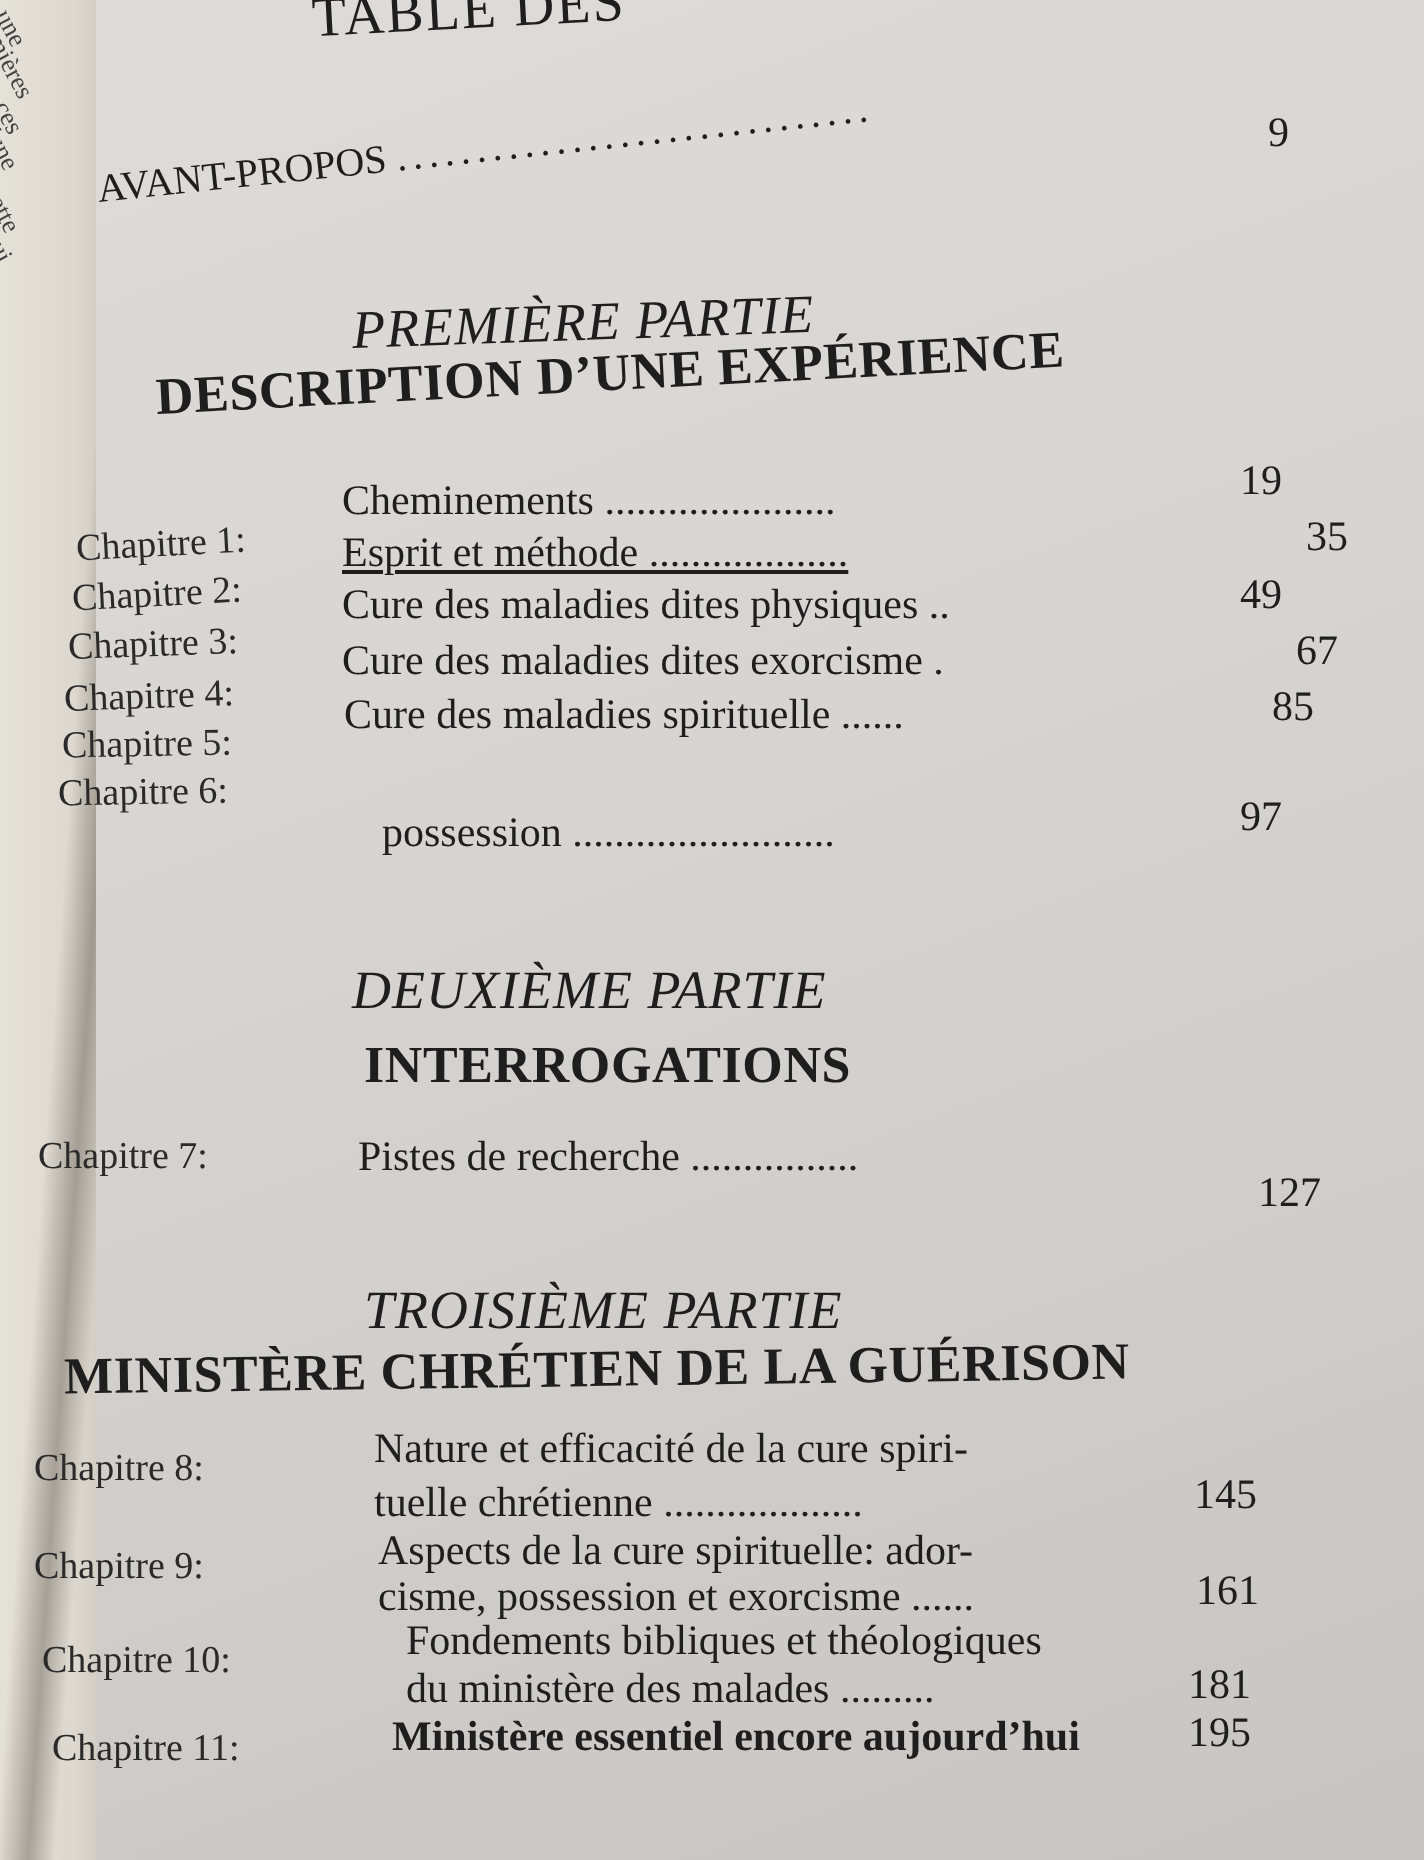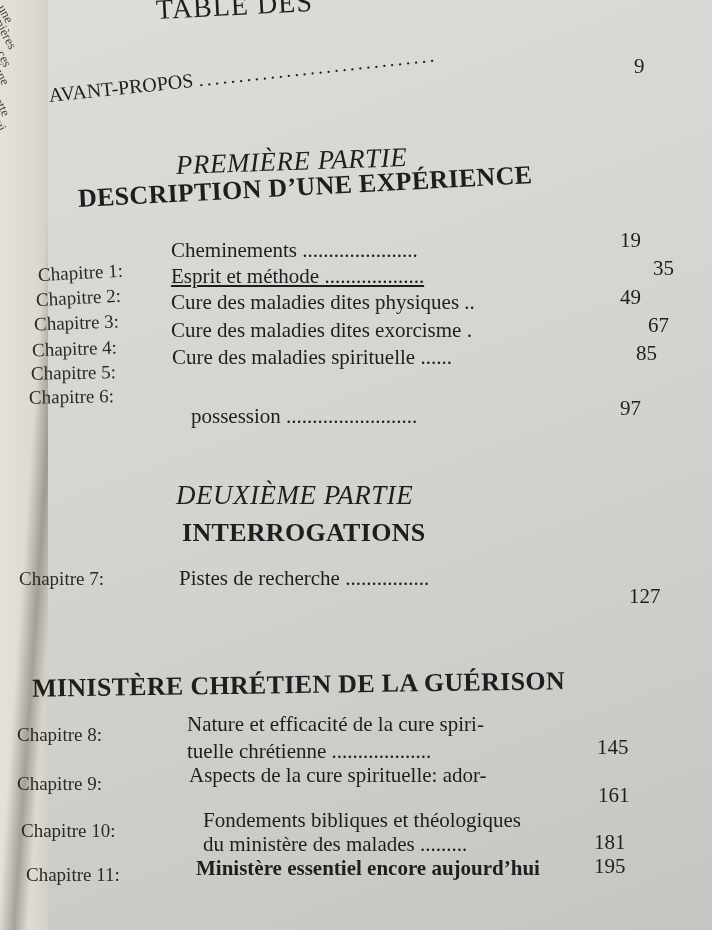--- a/index.html
+++ b/index.html
@@ -86,29 +86,31 @@
   <div class="abs entry" style="left:143px;top:404px;">possession .........................</div>
   <div class="abs pg" style="left:572px;top:396px;">97</div>
 
   <div class="abs part-label" style="left:128px;top:480px;">DEUXIÈME PARTIE</div>
   <div class="abs part-title" style="left:134px;top:518px;">INTERROGATIONS</div>
 
   <div class="abs chap" style="left:-29px;top:568px;">Chapitre 7:</div>
   <div class="abs entry" style="left:131px;top:566px;">Pistes de recherche ................</div>
   <div class="abs pg" style="left:557px;top:584px;margin-left:24px;">127</div>
 
+  <div class="abs part-label" style="left:134px;top:640px;">TROISIÈME PARTIE</div>
   <div class="abs part-title" style="left:-16px;top:670px;transform:rotate(-0.8deg);">MINISTÈRE CHRÉTIEN DE LA GUÉRISON</div>
 
   <div class="abs chap" style="left:-31px;top:724px;">Chapitre 8:</div>
   <div class="abs entry" style="left:139px;top:739px;">tuelle chrétienne ...................</div>
   <div class="abs entry" style="left:139px;top:712px;">Nature et efficacité de la cure spiri-</div>
   <div class="abs pg" style="left:549px;top:735px;">145</div>
 
   <div class="abs chap" style="left:-31px;top:773px;">Chapitre 9:</div>
   <div class="abs entry" style="left:141px;top:763px;">Aspects de la cure spirituelle: ador-</div>
+  <div class="abs entry" style="left:141px;top:786px;">cisme, possession et exorcisme ......</div>
   <div class="abs pg" style="left:550px;top:783px;">161</div>
 
   <div class="abs chap" style="left:-27px;top:820px;">Chapitre 10:</div>
   <div class="abs entry" style="left:155px;top:832px;">du ministère des malades .........</div>
   <div class="abs entry" style="left:155px;top:808px;">Fondements bibliques et théologiques</div>
   <div class="abs pg" style="left:546px;top:830px;">181</div>
 
   <div class="abs chap" style="left:-22px;top:864px;">Chapitre 11:</div>
   <div class="abs entry" style="left:148px;top:856px;font-weight:bold;">Ministère essentiel encore aujourd’hui</div>
   <div class="abs pg" style="left:546px;top:854px;">195</div>

